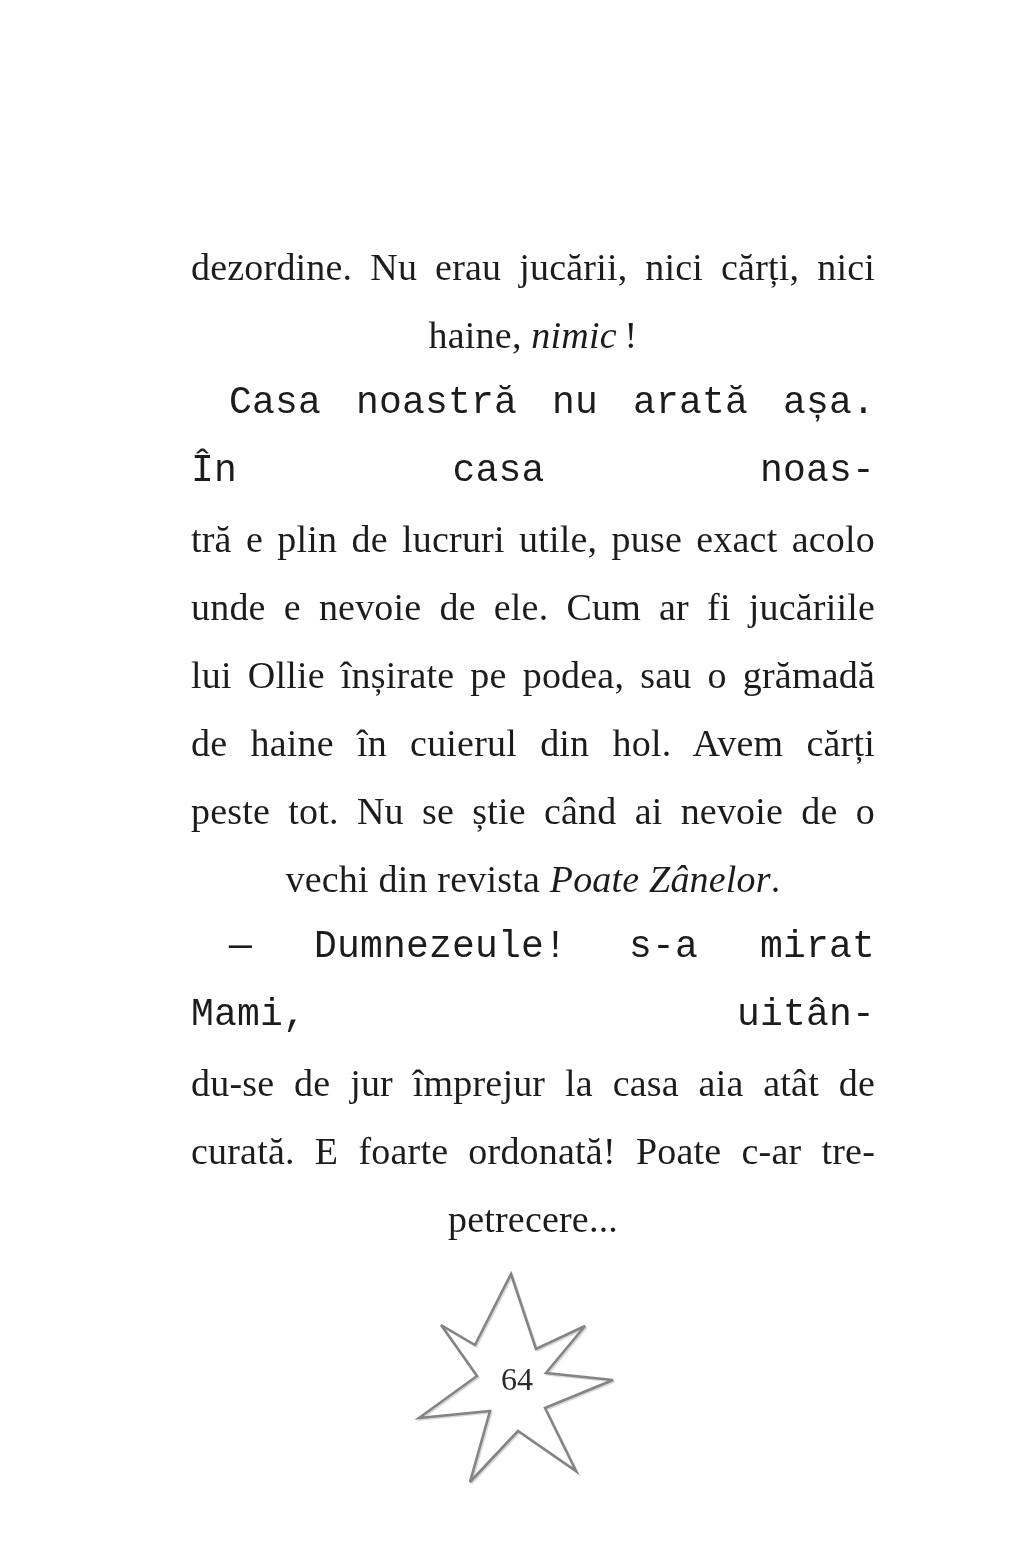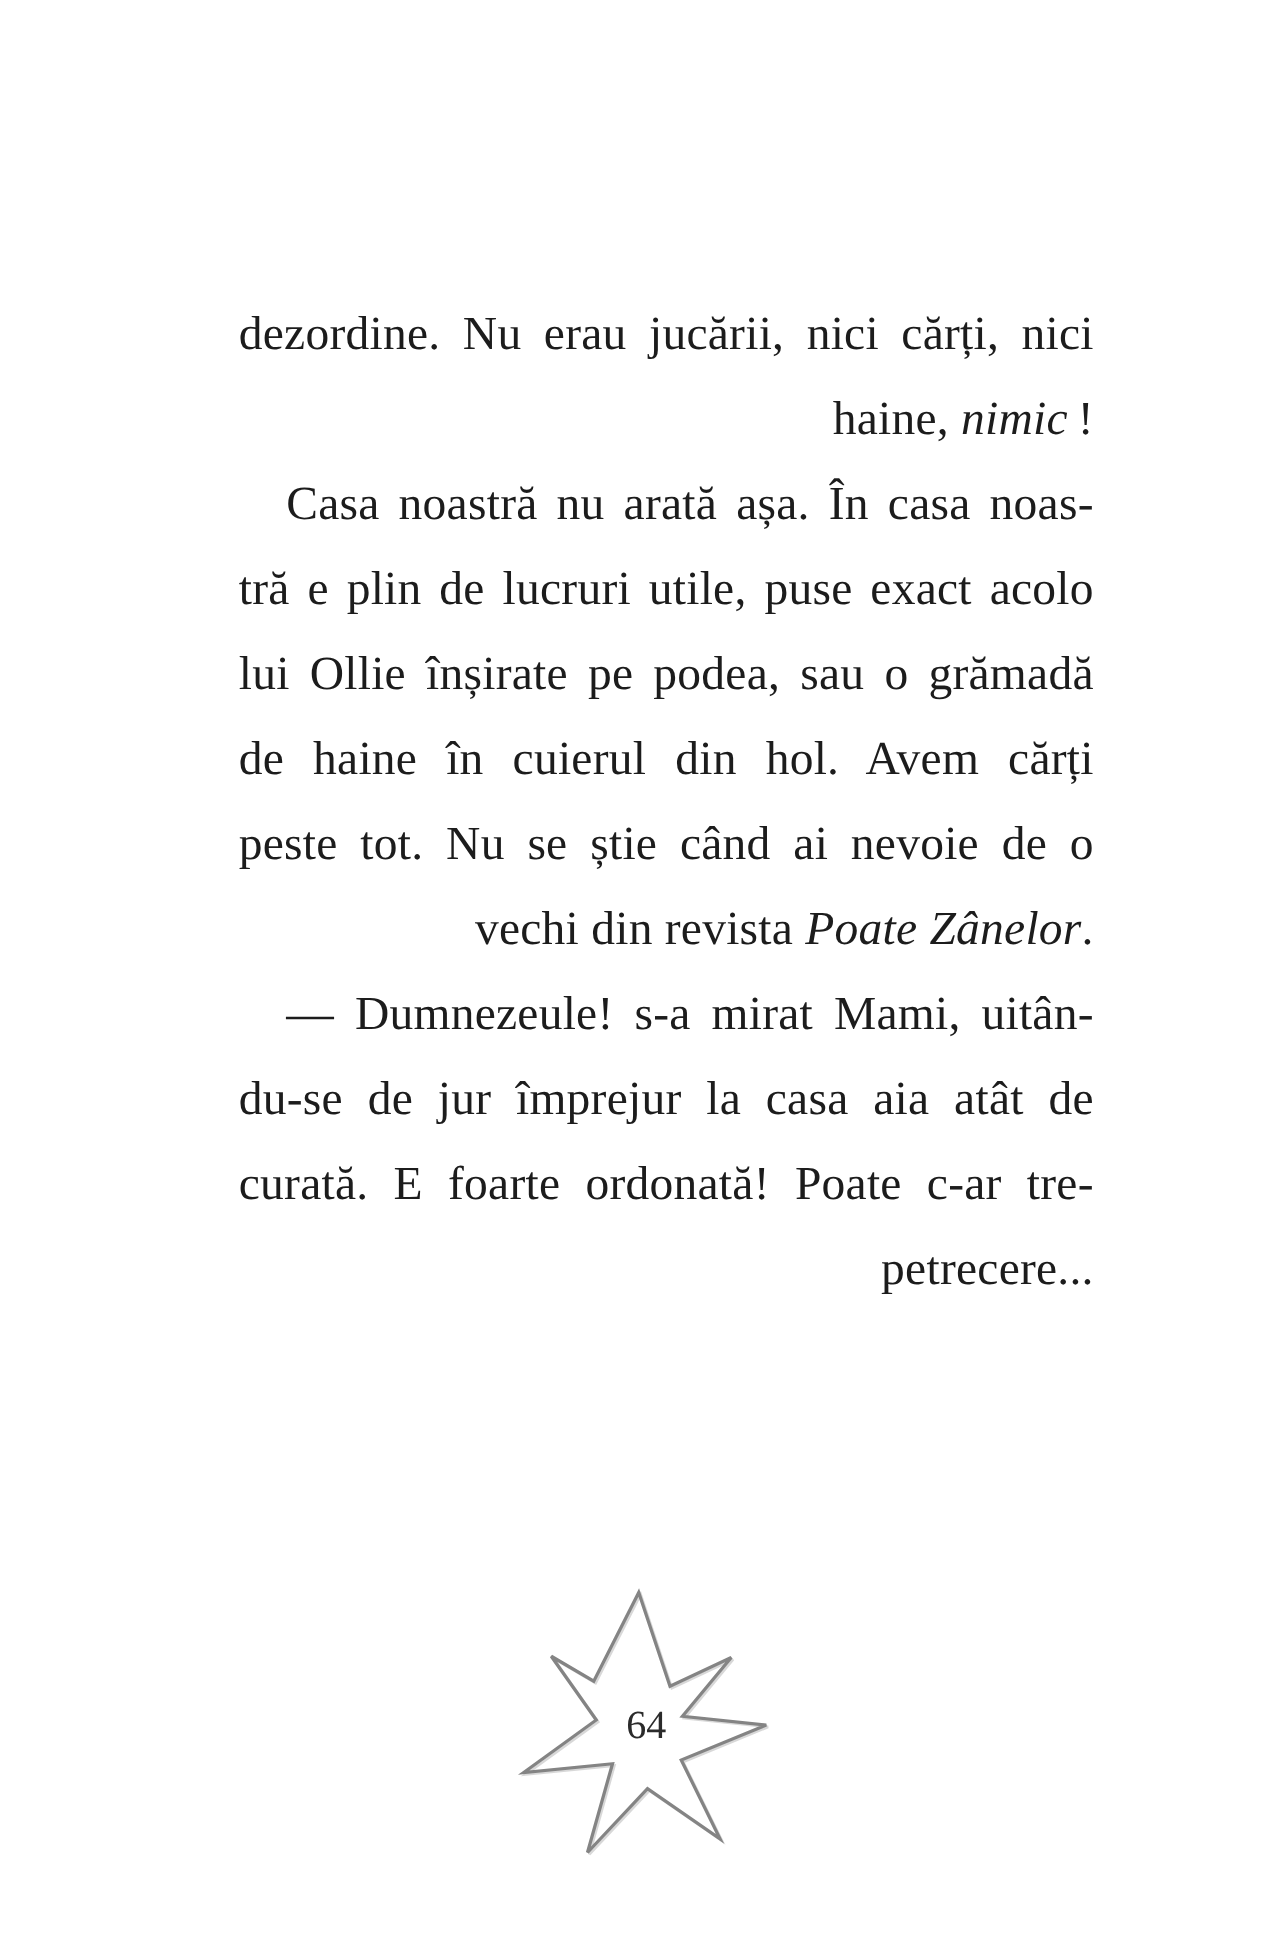--- a/index.html
+++ b/index.html
@@ -20,29 +20,30 @@
   #text-block {
     position: absolute;
     left: 168px;
     top: 233px;
     width: 684px;
   }
   .line {
     font-size: 38px;
     line-height: 68px;
     white-space: normal;
-    text-align: right;
+    text-align: center;
     letter-spacing: 0.2px;
   }
   .line.j {
     text-align: justify;
     text-align-last: justify;
   }
   .line.ind {
     text-indent: 38px;
+    font-family: Liberation Mono, monospace;
   }
   .it {
     font-style: italic;
   }
   #ornament {
     position: absolute;
     left: 370px;
     top: 1258px;
     width: 240px;
     height: 254px;
@@ -62,20 +63,21 @@
 </head>
 <body>
 
 <div id="page">
 
   <div id="text-block">
       <div class="line j"><span>dezordine. Nu erau jucării, nici cărți, nici</span></div>
       <div class="line"><span>haine, </span><span class="it">nimic</span><span> !</span></div>
       <div class="line j ind"><span>Casa noastră nu arată așa. În casa noas-</span></div>
       <div class="line j"><span>tră e plin de lucruri utile, puse exact acolo</span></div>
+      <div class="line j"><span>unde e nevoie de ele. Cum ar fi jucăriile</span></div>
       <div class="line j"><span>lui Ollie înșirate pe podea, sau o grămadă</span></div>
       <div class="line j"><span>de haine în cuierul din hol. Avem cărți</span></div>
       <div class="line j"><span>peste tot. Nu se știe când ai nevoie de o</span></div>
       <div class="line"><span>vechi din revista </span><span class="it">Poate Zânelor</span><span>.</span></div>
       <div class="line j ind"><span>— Dumnezeule! s-a mirat Mami, uitân-</span></div>
       <div class="line j"><span>du-se de jur împrejur la casa aia atât de</span></div>
       <div class="line j"><span>curată. E foarte ordonată! Poate c-ar tre-</span></div>
       <div class="line"><span>petrecere...</span></div>
     </div>
 

